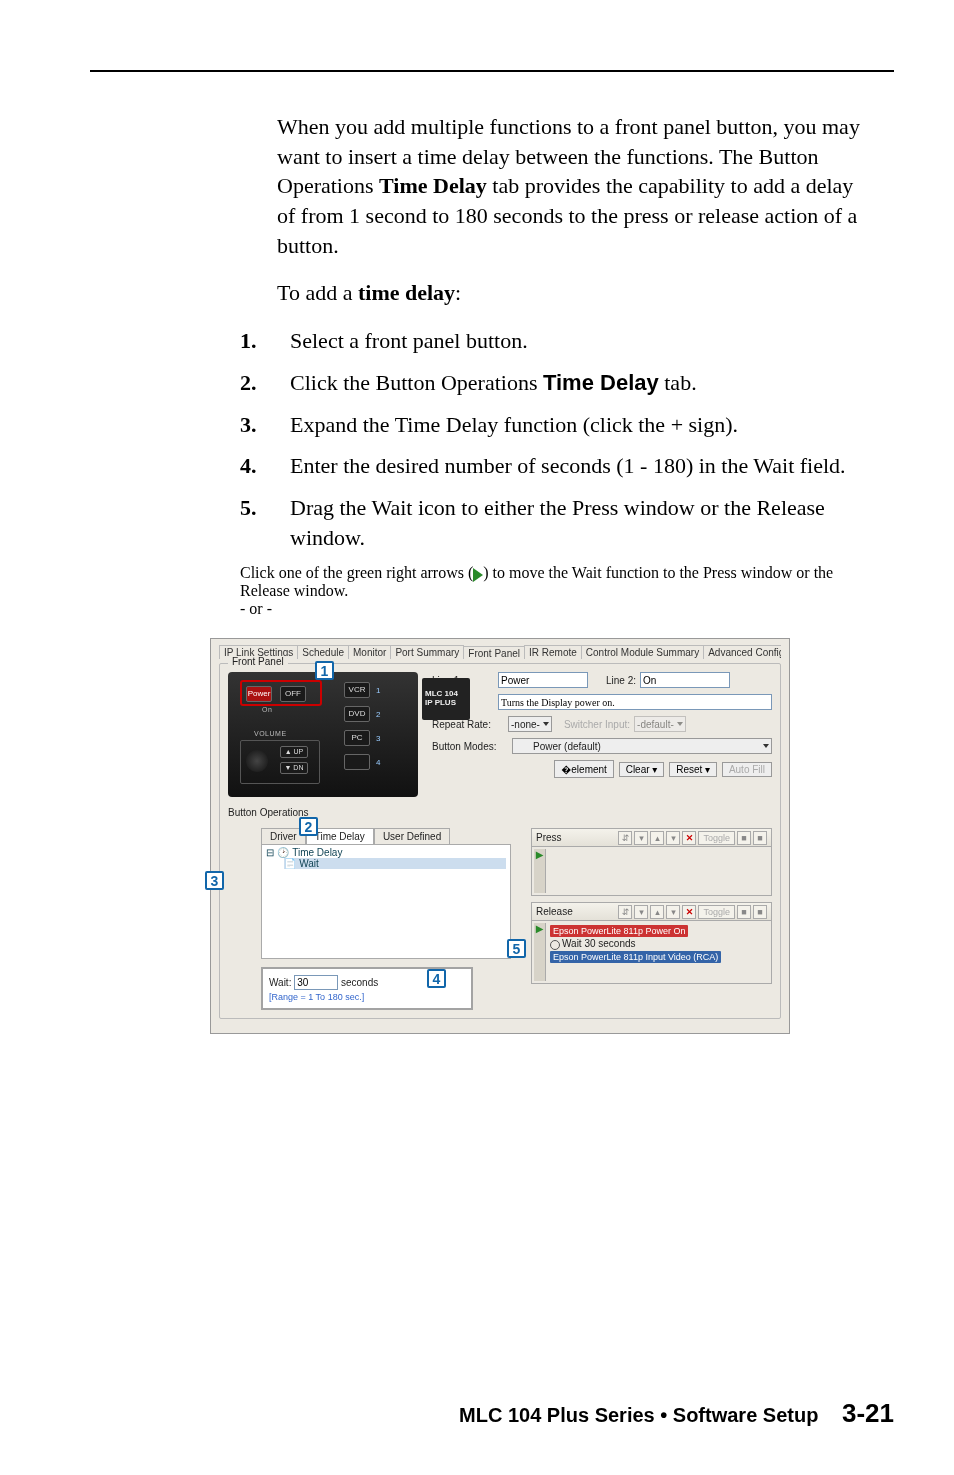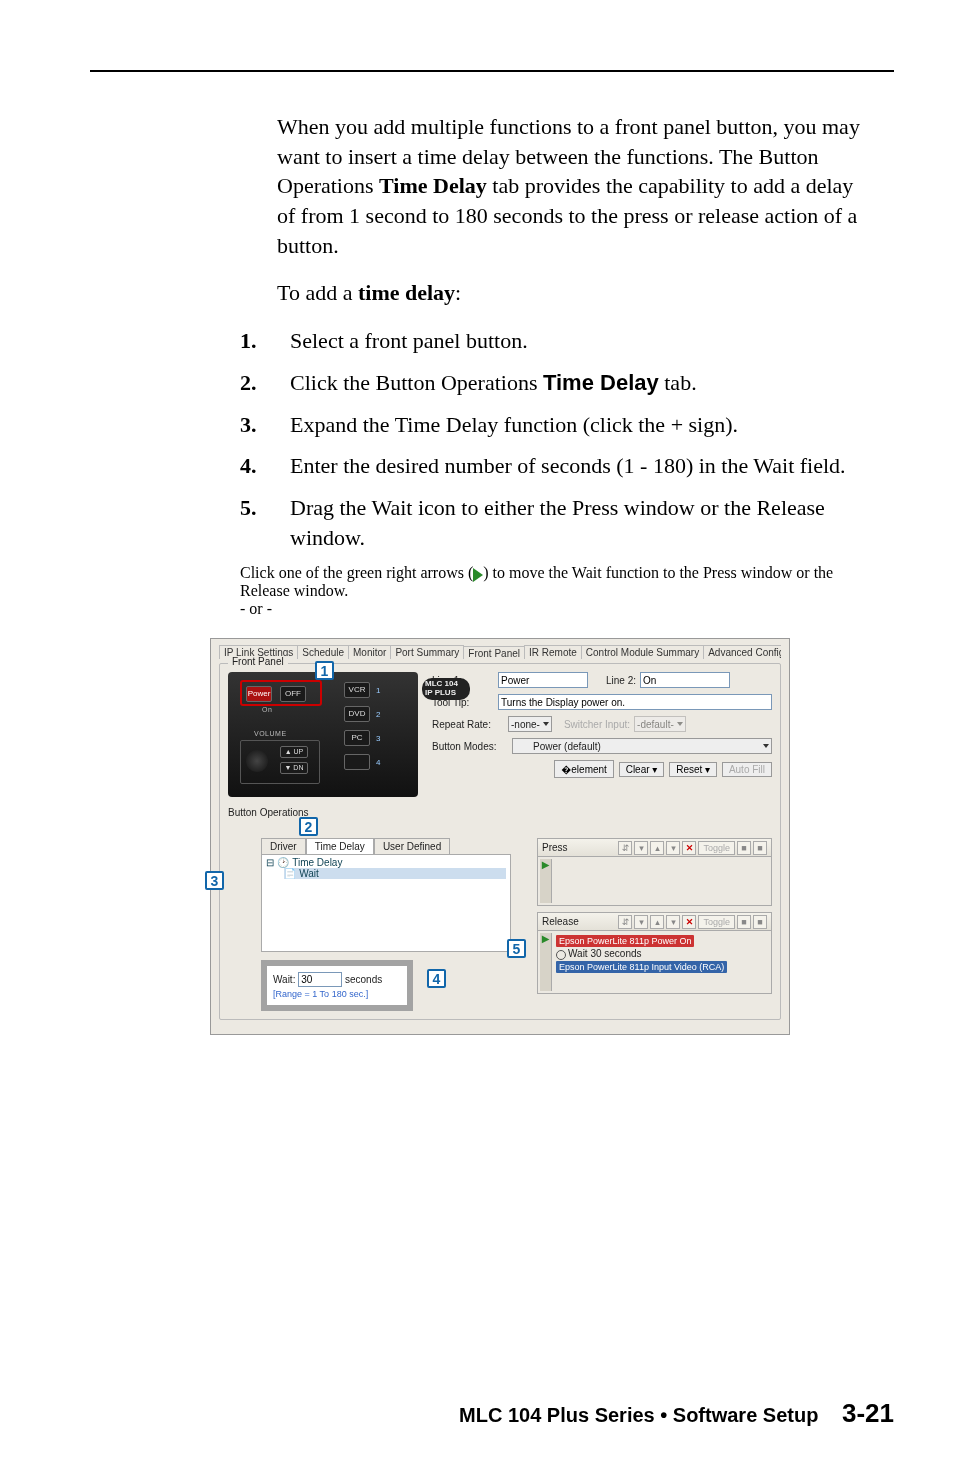--- a/index.html
+++ b/index.html
@@ -25,43 +25,43 @@
   .shot .group-label { position: absolute; top: -8px; left: 8px; background: #ece9e2; padding: 0 4px; font-size: 10px; }
 
   .front-row { display: flex; gap: 14px; }
   .device { width: 190px; height: 125px; background: linear-gradient(#333,#111); border-radius: 4px; position: relative; color: #ddd; font-size: 8px; }
   .device .hl { position: absolute; border: 2px solid #c00; border-radius: 3px; }
   .device .slot { position: absolute; width: 26px; height: 16px; background: #1a1a1a; border: 1px solid #666; border-radius: 2px; text-align: center; line-height: 14px; font-size: 8px; }
   .device .lbl { position: absolute; font-size: 7px; color: #bbb; letter-spacing: .5px; }
   .device .vol { position: absolute; left: 12px; top: 68px; width: 80px; height: 44px; border: 1px solid #555; border-radius: 2px; }
   .device .spk { position: absolute; left: 18px; top: 78px; width: 22px; height: 22px; background: radial-gradient(#444,#111); border-radius: 50%; }
   .device .pill { position: absolute; width: 28px; height: 12px; border: 1px solid #666; border-radius: 2px; background: #1a1a1a; text-align: center; line-height: 10px; font-size: 7px; }
-  .device .afterlabel { position: absolute; right: -52px; top: 6px; width: 48px; font-size: 8px; font-weight: bold; color: #eee; background: #222; padding: 2px 3px; border-radius: 10px; text-align: left; line-height: 1.1; }
+  .device .afterlabel { position: absolute; right: -52px; top: 6px; width: 48px; font-size: 8px; font-weight: bold; color: #eee; background: #222; padding: 12px 3px; border-radius: 2px; text-align: left; line-height: 1.1; }
   .device .numbadge { position: absolute; right: -8px; color: #9cf; font-size: 8px; }
 
   .rightcol { flex: 1; font-size: 10px; }
   .rightcol .row { display: flex; align-items: center; margin-bottom: 6px; gap: 4px; }
   .rightcol label { width: 62px; }
   .rightcol input.txt, .rightcol select { border: 1px solid #7a98b8; background: #fff; font-size: 10px; height: 16px; padding: 0 2px; }
   .rightcol .sw { color: #aaa; }
   .btns-row { text-align: right; margin-top: 4px; }
   .btns-row button { font-size: 10px; border: 1px solid #999; background: #eee; padding: 1px 6px; margin-left: 2px; }
   .btns-row button.dis { color: #aaa; }
   .dd { border: 1px solid #999; background: #eee; display: inline-flex; align-items: center; padding: 0 2px; height: 16px; }
   .dd .caret { width: 0; height: 0; border-left: 3px solid transparent; border-right: 3px solid transparent; border-top: 4px solid #333; margin-left: 3px; }
 
-  .bo { margin-top: 20px; display: flex; gap: 26px; padding-left: 33px; }
+  .bo { margin-top: 10px; display: flex; gap: 20px; padding-left: 33px; }
   .bo-left { width: 250px; }
   .bo-tabs { font-size: 10px; }
   .bo-tabs span { display: inline-block; padding: 2px 8px; border: 1px solid #aaa; background: #ece9e2; border-bottom: none; }
   .bo-tabs span.active { background: #fff; }
-  .bo-tree { border: 1px solid #aaa; background: #fff; height: 98px; padding: 2px 4px; font-size: 10px; overflow: hidden; }
+  .bo-tree { border: 1px solid #aaa; background: #fff; height: 115px; padding: 2px 4px; font-size: 10px; overflow: hidden; }
   .bo-tree .node { color: #145; }
   .bo-tree .node.sel { background: #cde; }
-  .wait-box { border: 6px solid #a3a3a3; background: #fff; padding: 6px; margin-top: 8px; font-size: 10px; width: 152px; }
+  .wait-box { border: 2px solid #a3a3a3; background: #fff; padding: 6px; margin-top: 8px; font-size: 10px; width: 212px; }
   .wait-box input { width: 44px; border: 1px solid #7a98b8; height: 15px; font-size: 10px; padding: 0 2px; }
   .wait-box .range { color: #36c; font-size: 9px; margin-top: 2px; }
 
   .bo-right { flex: 1; }
   .panel { border: 1px solid #aaa; background: #ece9e2; margin-bottom: 6px; }
   .panel-hd { display: flex; align-items: center; background: linear-gradient(#f4f2eb,#e4e1d8); border-bottom: 1px solid #aaa; padding: 2px 4px; font-size: 10px; height: 18px; }
   .panel-hd .title { flex: 0 0 auto; margin-right: auto; }
   .panel-hd .tb { display: flex; gap: 2px; }
   .panel-hd .tb span { width: 14px; height: 14px; border: 1px solid #aaa; background: #f4f2eb; font-size: 9px; text-align: center; line-height: 12px; color: #888; }
   .panel-hd .tb span.red { color: #c00; font-weight: bold; }
@@ -163,21 +163,21 @@
 
         <div class="rightcol">
           <div class="row">
             <label>Line 1:</label>
             <input class="txt" style="width: 90px;" value="Power">
             <label style="width:44px; text-align:right;">Line 2:</label>
             <input class="txt" style="width: 90px;" value="On">
           </div>
           <div class="row">
             <label>Tool Tip:</label>
-            <input class="txt" style="flex: 1 1 0%;" value="Turns the Display power on.">
+            <input class="txt" style="flex: 1 1 0%; font-family: Liberation Serif, serif;" value="Turns the Display power on.">
           </div>
           <div class="row">
             <label style="width:72px">Repeat Rate:</label>
             <span class="dd">
                 <span>-none-</span>
                 <span class="caret"></span>
               </span>
             <label class="sw" style="width:auto; margin-left:8px;">Switcher Input:</label>
             <span class="dd" style="opacity:.5">
                 <span>-default-</span>

